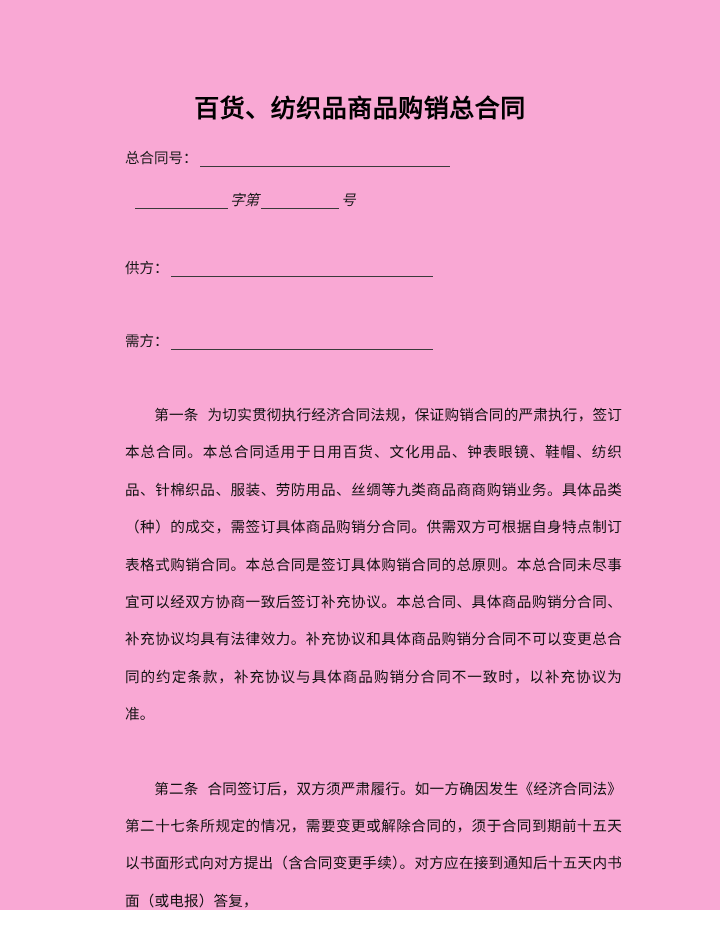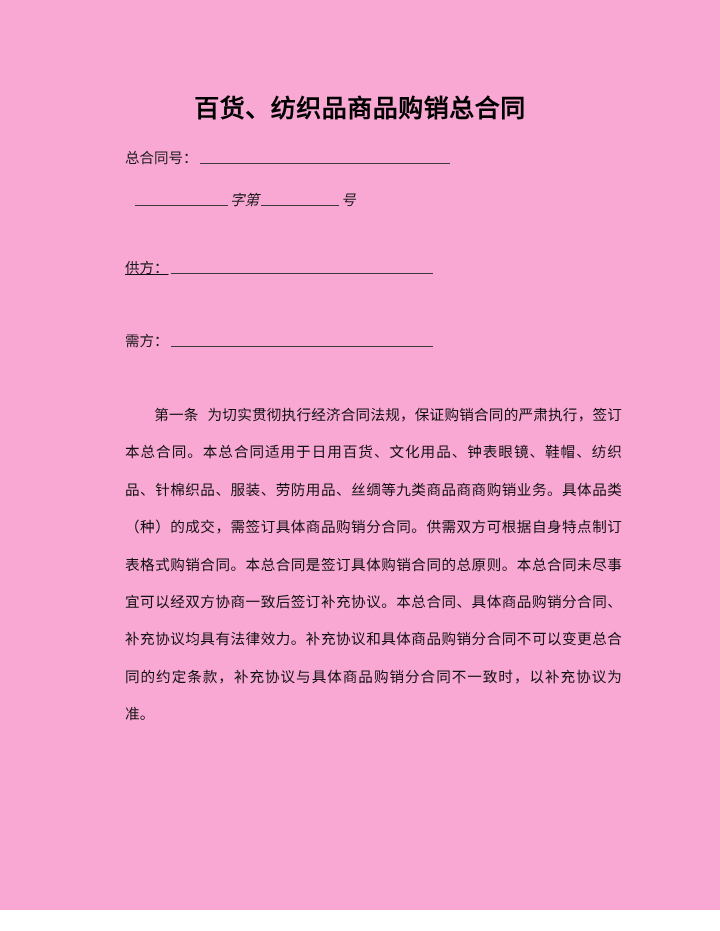--- a/index.html
+++ b/index.html
@@ -42,21 +42,21 @@
   
   .form-block {
     position: absolute;
     top: 148px;
     left: 125px;
     width: 500px;
   }
 
   .form-row {
     display: flex;
-    align-items: flex-start;
+    align-items: center;
     font-size: 14.5px;
     color: #1a1a1a;
     line-height: 1.4;
     white-space: nowrap;
   }
 
   .form-row.row-contract-no  { margin-bottom: 21px; }
   .form-row.row-serial       { margin-bottom: 0; padding-left: 8px; font-style: italic; }
 
   .form-label {
@@ -75,21 +75,21 @@
   .fill-line.w-contract  { width: 250px; }
   .fill-line.w-serial-a  { width: 93px;  }
   .fill-line.w-serial-b  { width: 78px;  }
   .fill-line.w-party     { width: 262px; }
 
   .party-block {
     position: absolute;
     left: 125px;
     width: 500px;
   }
-  .party-block.supplier { top: 258px; text-decoration: underline; }
+  .party-block.supplier { top: 258px; }
   .party-block.buyer    { top: 331px; }
 
   
   .body-text {
     position: absolute;
     left: 125px;
     top: 398px;
     width: 497px;
     font-family: Liberation Mono, monospace;
   }
@@ -141,15 +141,16 @@
 
   <div class="party-block buyer">
     <div class="form-row">
       <span class="form-label">需方：</span>
       <span class="fill-line w-party"></span>
     </div>
   </div>
 
   <div class="body-text">
     <p class="para">第一条 为切实贯彻执行经济合同法规，保证购销合同的严肃执行，签订本总合同。本总合同适用于日用百货、文化用品、钟表眼镜、鞋帽、纺织品、针棉织品、服装、劳防用品、丝绸等九类商品商商购销业务。具体品类（种）的成交，需签订具体商品购销分合同。供需双方可根据自身特点制订表格式购销合同。本总合同是签订具体购销合同的总原则。本总合同未尽事宜可以经双方协商一致后签订补充协议。本总合同、具体商品购销分合同、补充协议均具有法律效力。补充协议和具体商品购销分合同不可以变更总合同的约定条款，补充协议与具体商品购销分合同不一致时，以补充协议为准。</p>
+    <p class="para">第二条 合同签订后，双方须严肃履行。如一方确因发生《经济合同法》第二十七条所规定的情况，需要变更或解除合同的，须于合同到期前十五天以书面形式向对方提出（含合同变更手续）。对方应在接到通知后十五天内书面（或电报）答复，</p>
   </div>
 
 </div>
 
 </body></html>

